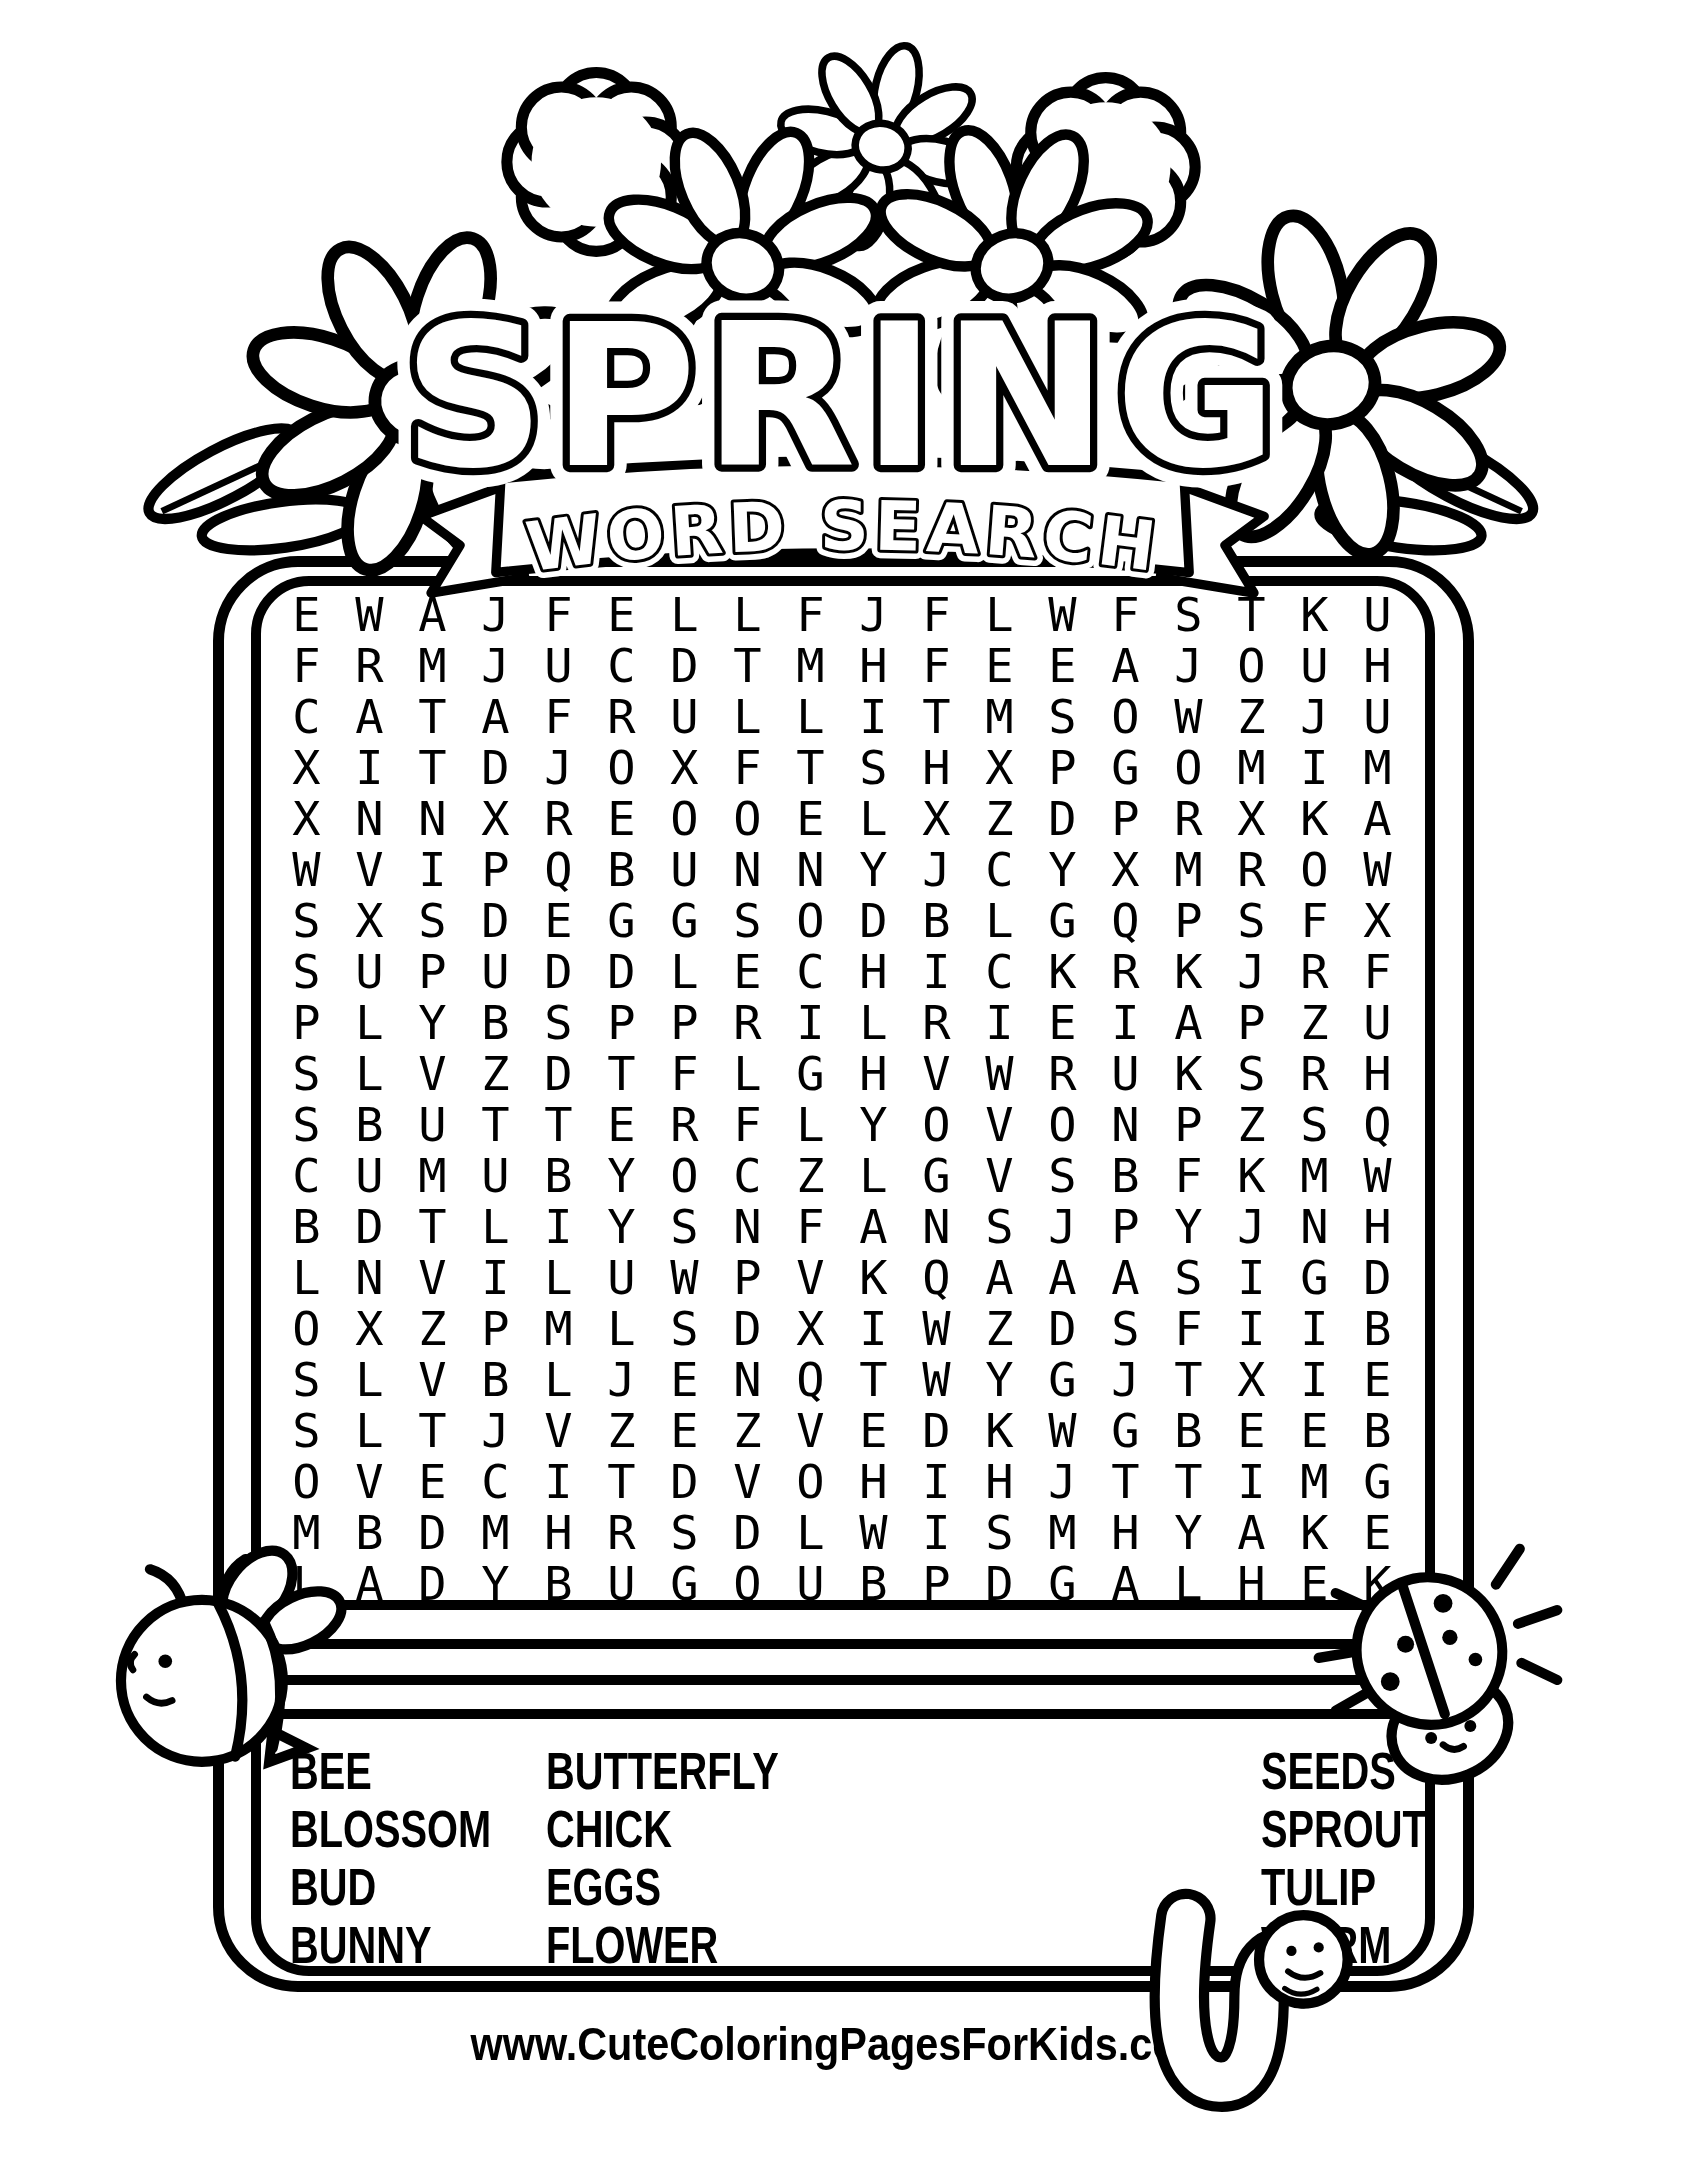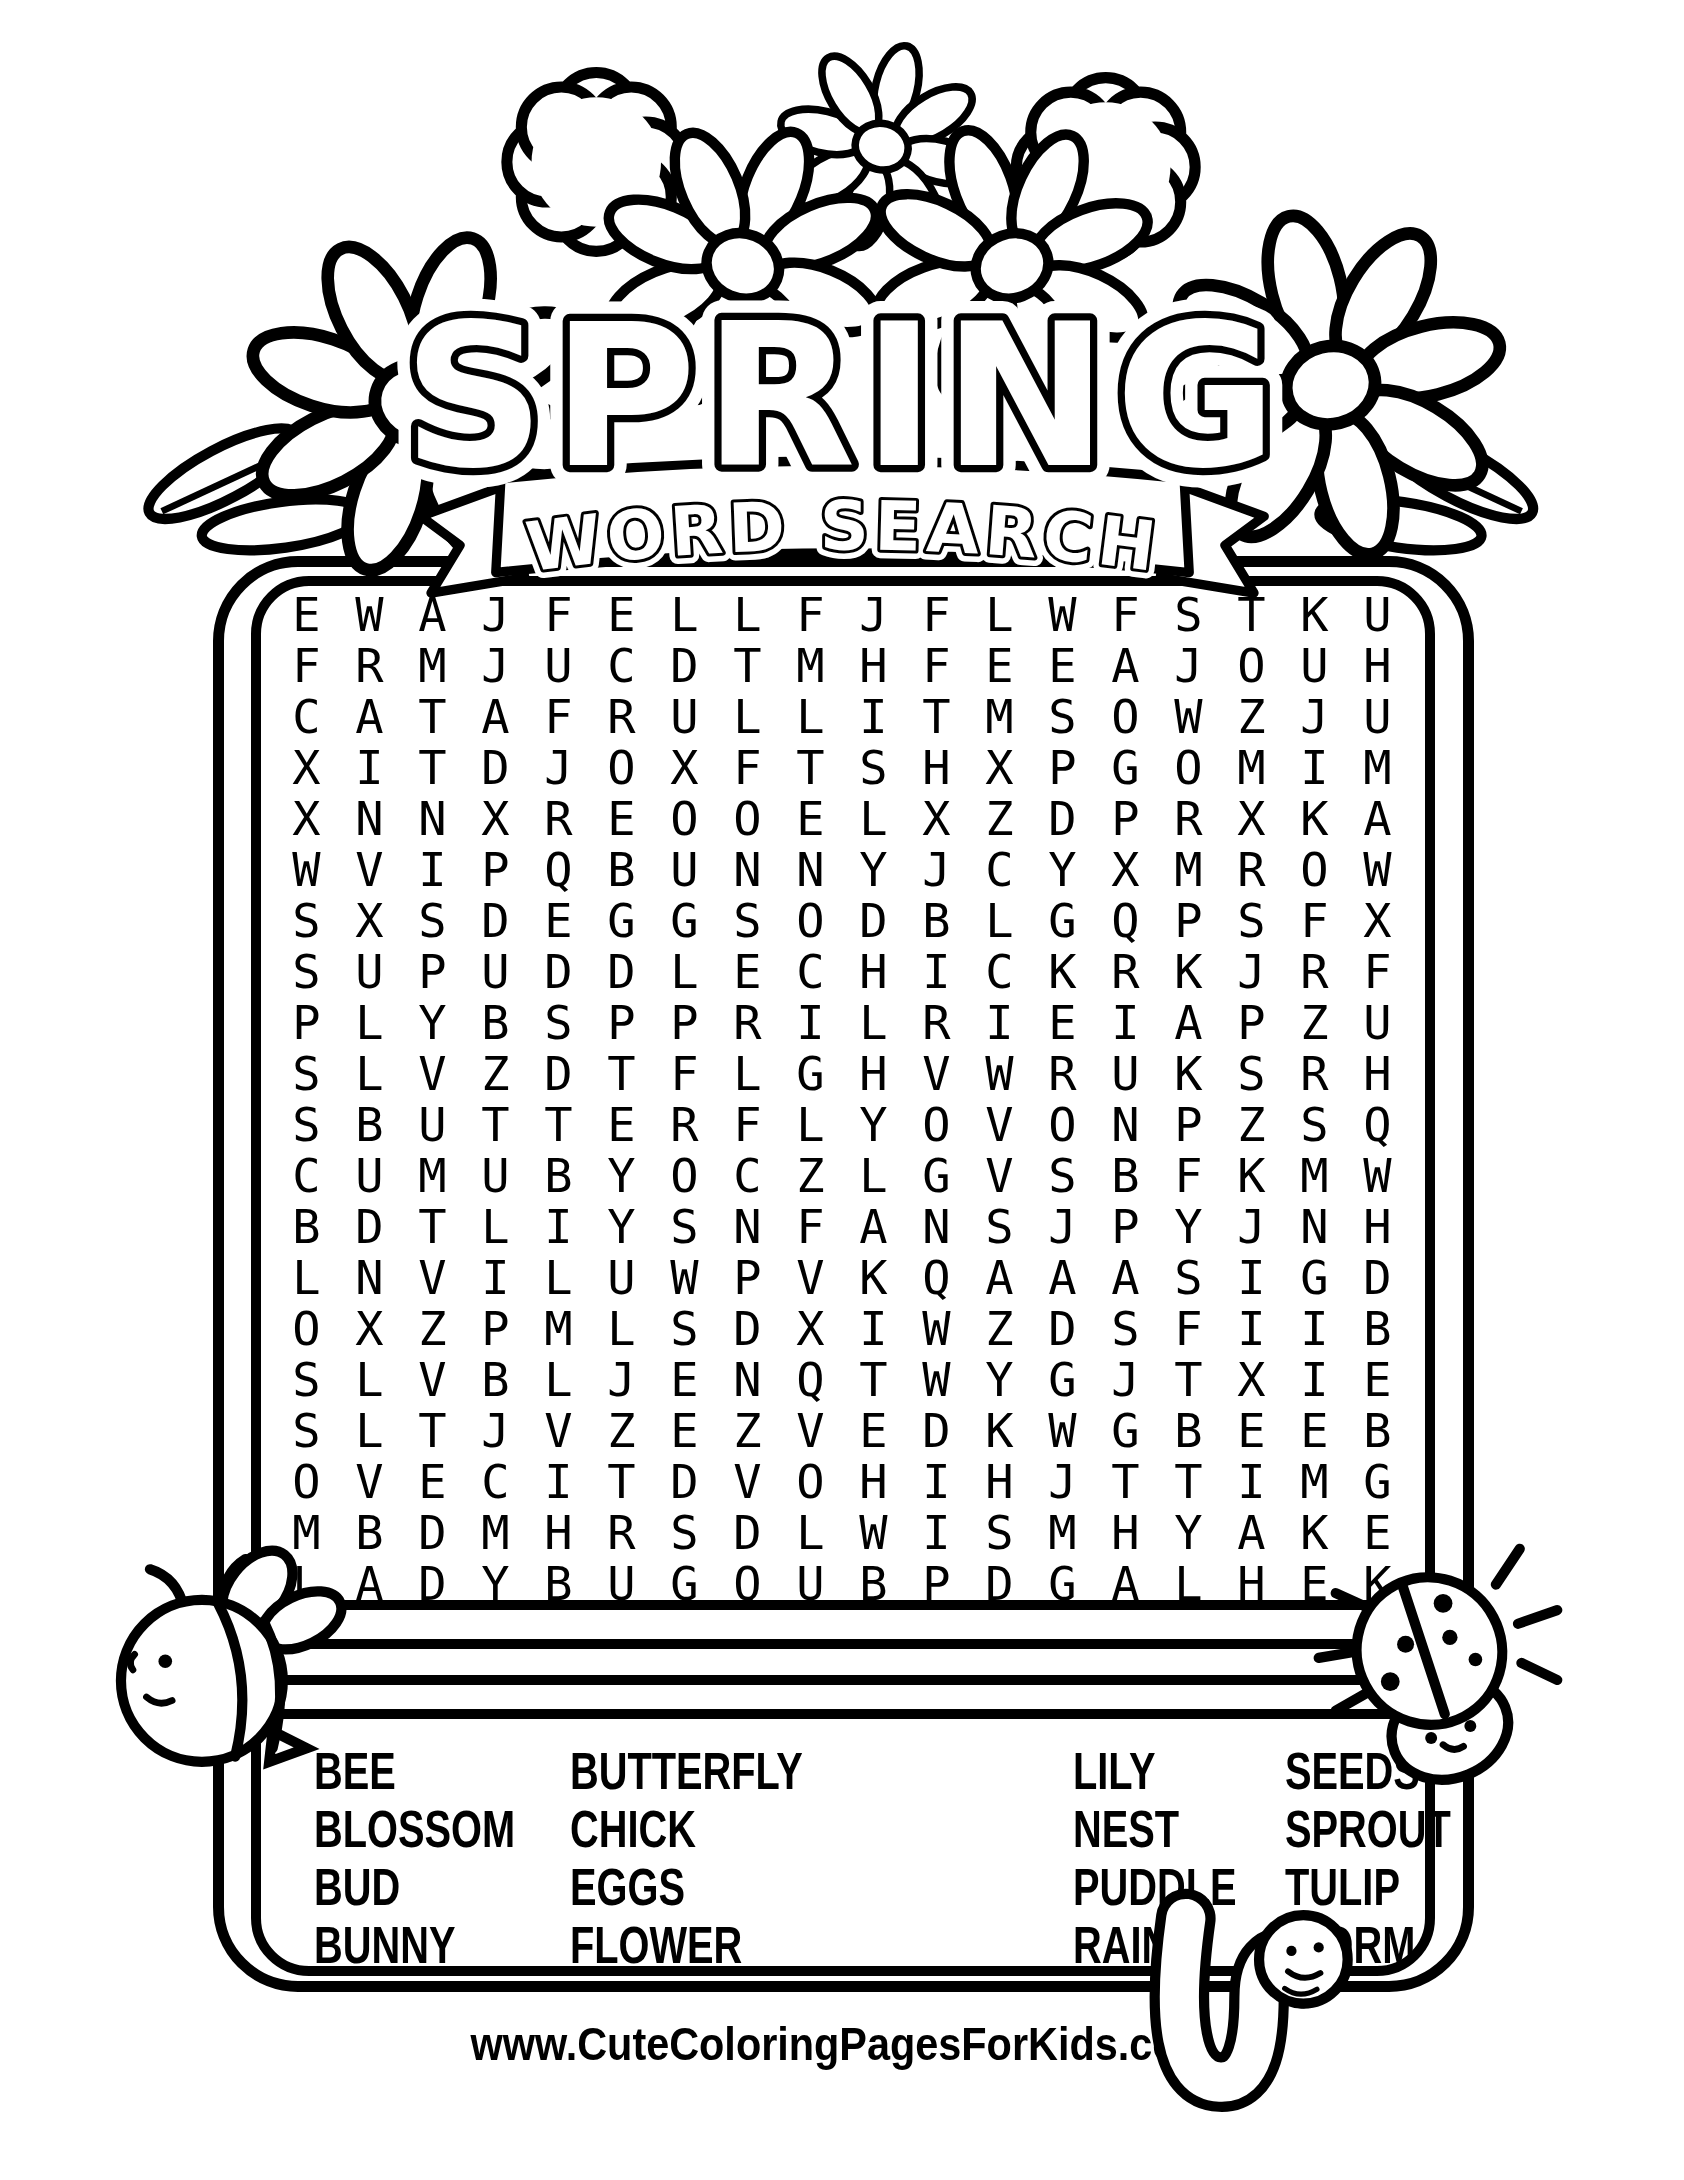--- a/index.html
+++ b/index.html
@@ -16,21 +16,21 @@
   .stripe{position:absolute;left:262px;width:1162px;height:10.2px;background:#000;}
   .stripe.s1{top:1600px}.stripe.s2{top:1639px}.stripe.s3{top:1675px}.stripe.s4{top:1709px}
 
   
   .grid{position:absolute;left:275px;top:589px;display:grid;
         grid-template-columns:repeat(18,63px);grid-auto-rows:51px;}
   .cell{display:flex;align-items:center;justify-content:center;
         font-family:"DejaVu Sans Mono",monospace;font-size:47px;line-height:1;}
 
   
-  .word-col{position:absolute;top:1743px;margin-left:24px;}
+  .word-col{position:absolute;top:1743px;}
   .word{display:block;font-family:"Liberation Sans",sans-serif;font-weight:bold;
         font-size:51px;line-height:58px;letter-spacing:0px;white-space:nowrap;
         transform:scaleX(.78);transform-origin:0 50%;}
 
   
   .footer-url{position:absolute;left:0;width:100%;top:2017px;text-align:center;
               font-family:"Liberation Sans",sans-serif;font-weight:bold;font-size:46px;
               transform:scaleX(.9);}
 
   
@@ -420,26 +420,20 @@
       <span class="word">BEE</span>
       <span class="word">BLOSSOM</span>
       <span class="word">BUD</span>
       <span class="word">BUNNY</span>
     </div>
   <div class="word-col" style="left:546px">
       <span class="word">BUTTERFLY</span>
       <span class="word">CHICK</span>
       <span class="word">EGGS</span>
       <span class="word">FLOWER</span>
-    </div>
-  <div class="word-col" style="left:1049px">
-      <span class="word">LILY</span>
-      <span class="word">NEST</span>
-      <span class="word">PUDDLE</span>
-      <span class="word">RAIN</span>
     </div>
   <div class="word-col" style="left:1261px">
       <span class="word">SEEDS</span>
       <span class="word">SPROUT</span>
       <span class="word">TULIP</span>
       <span class="word">WORM</span>
     </div>
 
   <div class="footer-url">www.CuteColoringPagesForKids.com</div>
 

